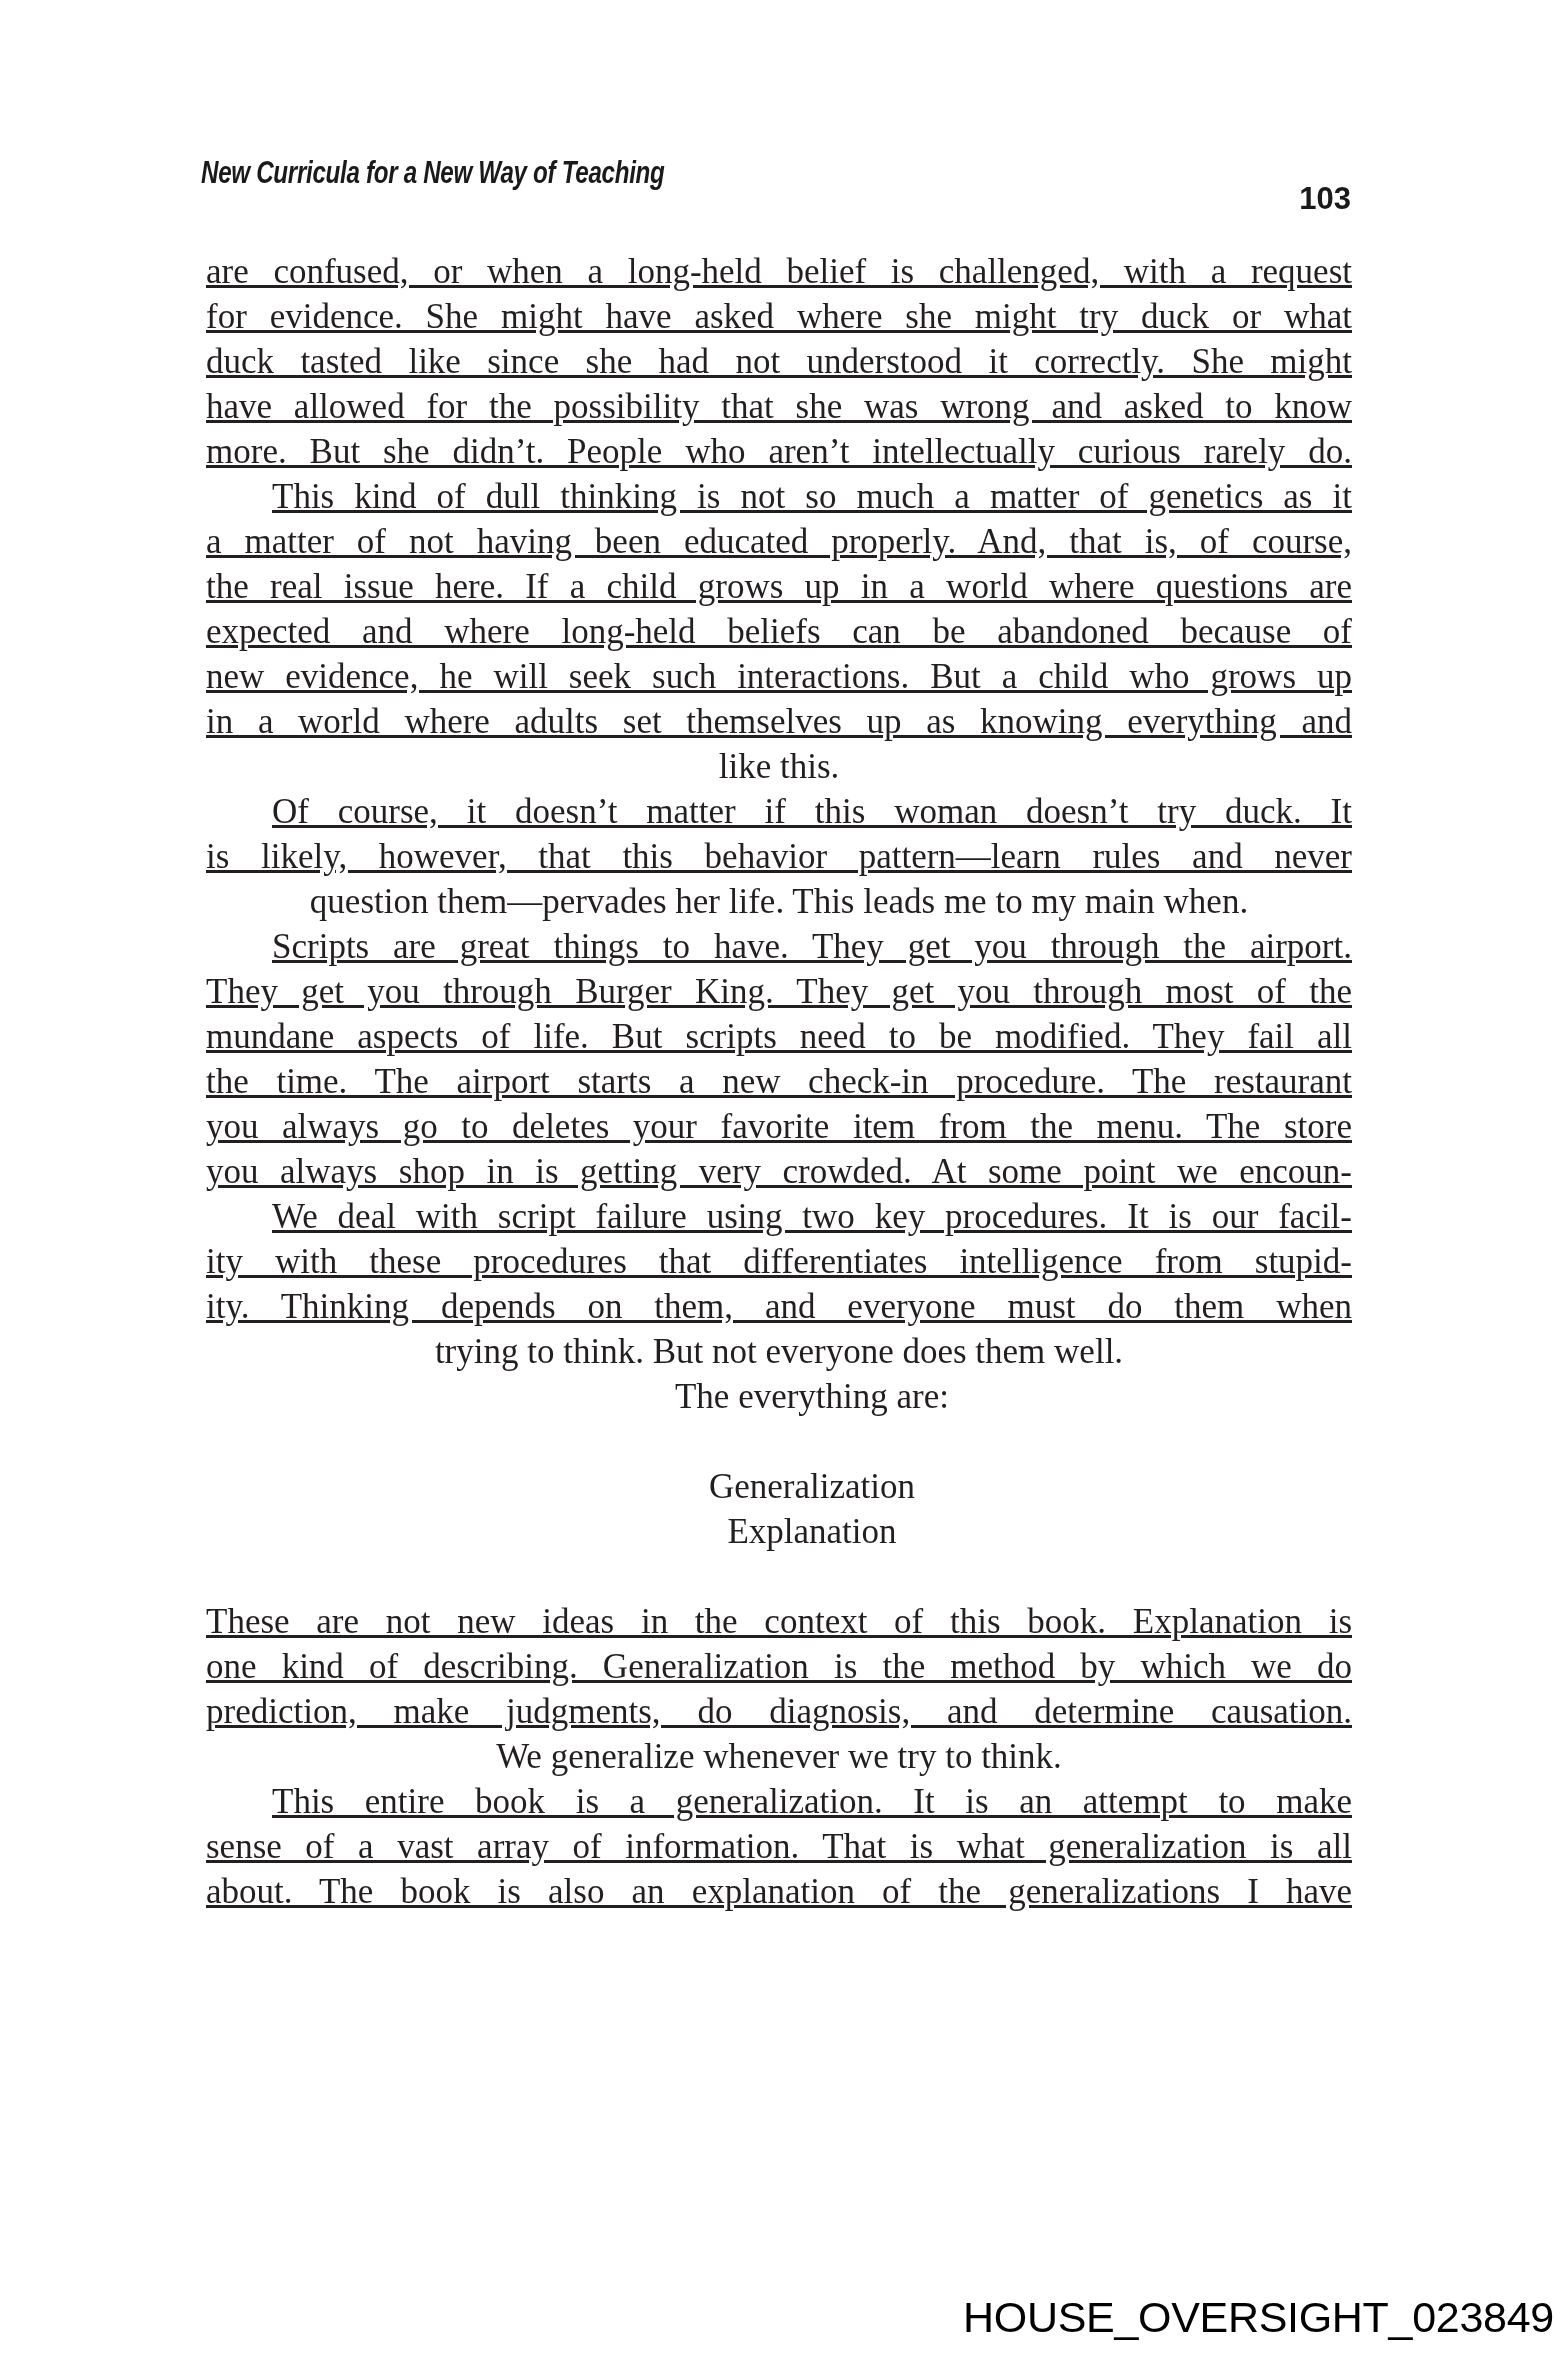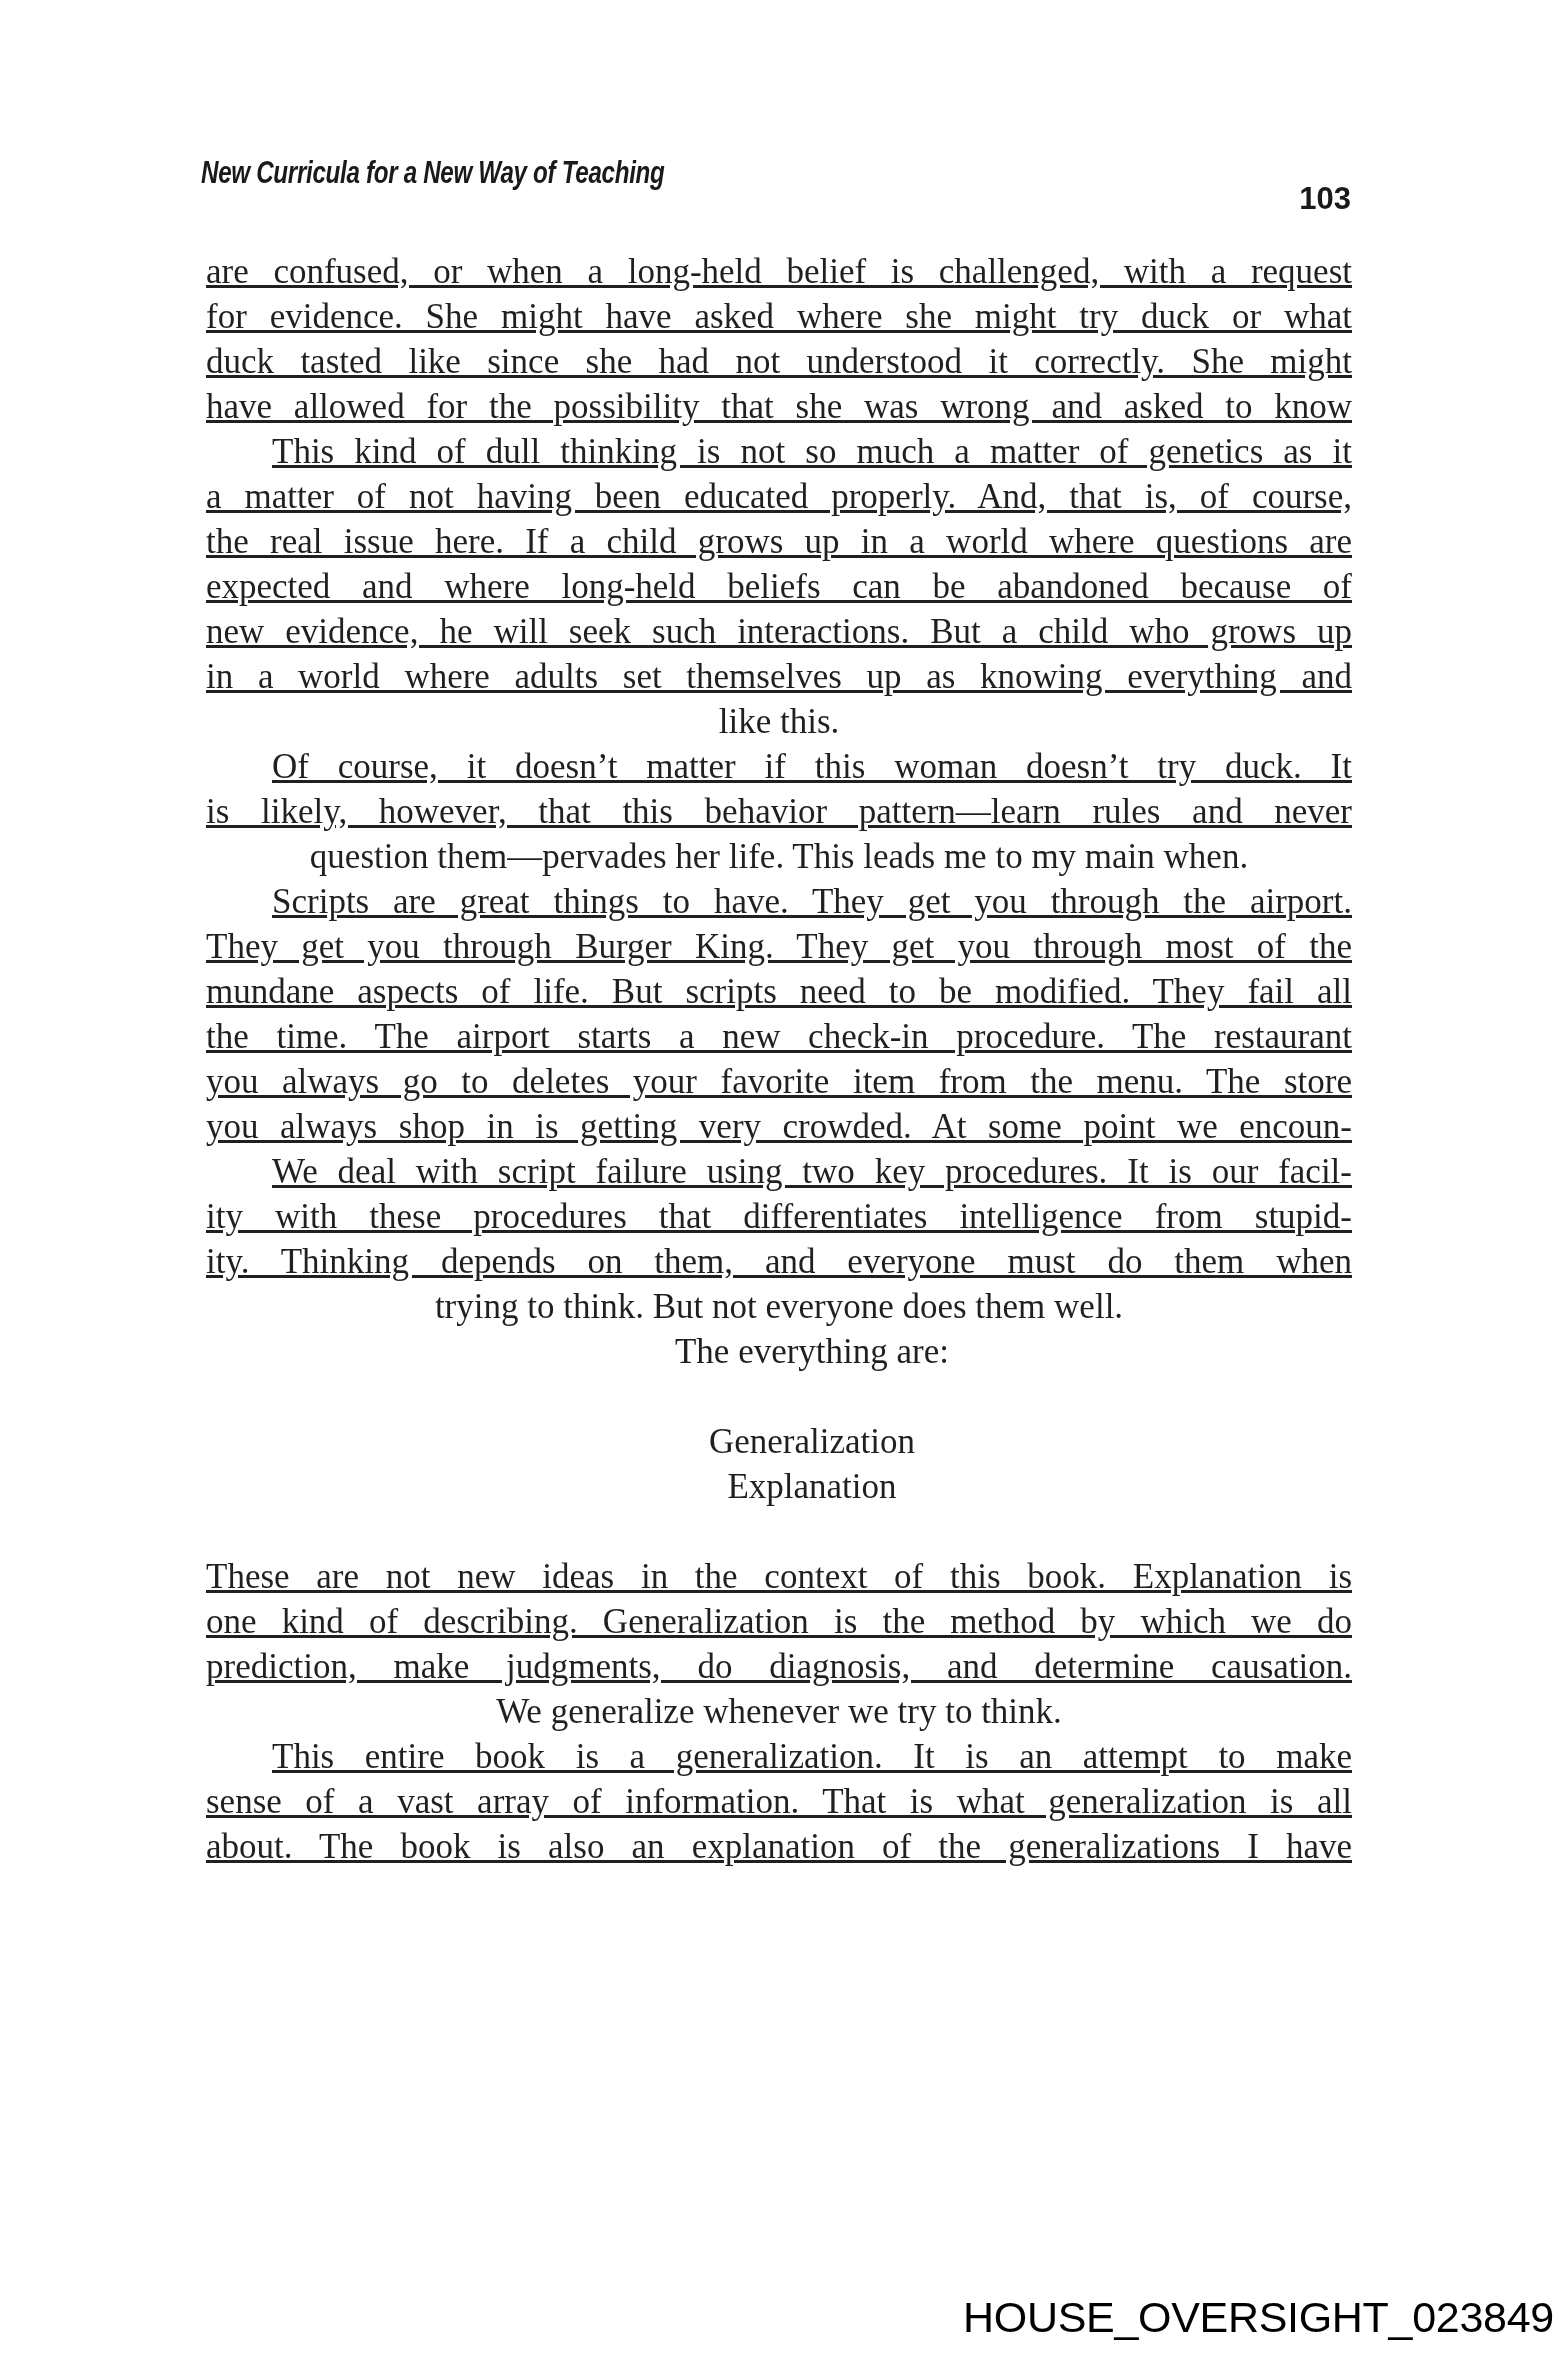--- a/index.html
+++ b/index.html
@@ -36,20 +36,21 @@
 <div class="running-head">New Curricula for a New Way of Teaching</div>
 <div class="page-number">103</div>
 
 <div class="body-text">
 
   <div>
     <div class="line full">are confused, or when a long-held belief is challenged, with a request</div>
     <div class="line full">for evidence. She might have asked where she might try duck or what</div>
     <div class="line full">duck tasted like since she had not understood it correctly. She might</div>
     <div class="line full">have allowed for the possibility that she was wrong and asked to know</div>
+    <div class="line full">more. But she didn’t. People who aren’t intellectually curious rarely do.</div>
   </div>
 
   <div>
     <div class="line full indent">This kind of dull thinking is not so much a matter of genetics as it</div>
     <div class="line full">a matter of not having been educated properly. And, that is, of course,</div>
     <div class="line full">the real issue here. If a child grows up in a world where questions are</div>
     <div class="line full">expected and where long-held beliefs can be abandoned because of</div>
     <div class="line full">new evidence, he will seek such interactions. But a child who grows up</div>
     <div class="line full">in a world where adults set themselves up as knowing everything and</div>
     <div class="line">like this.</div>

